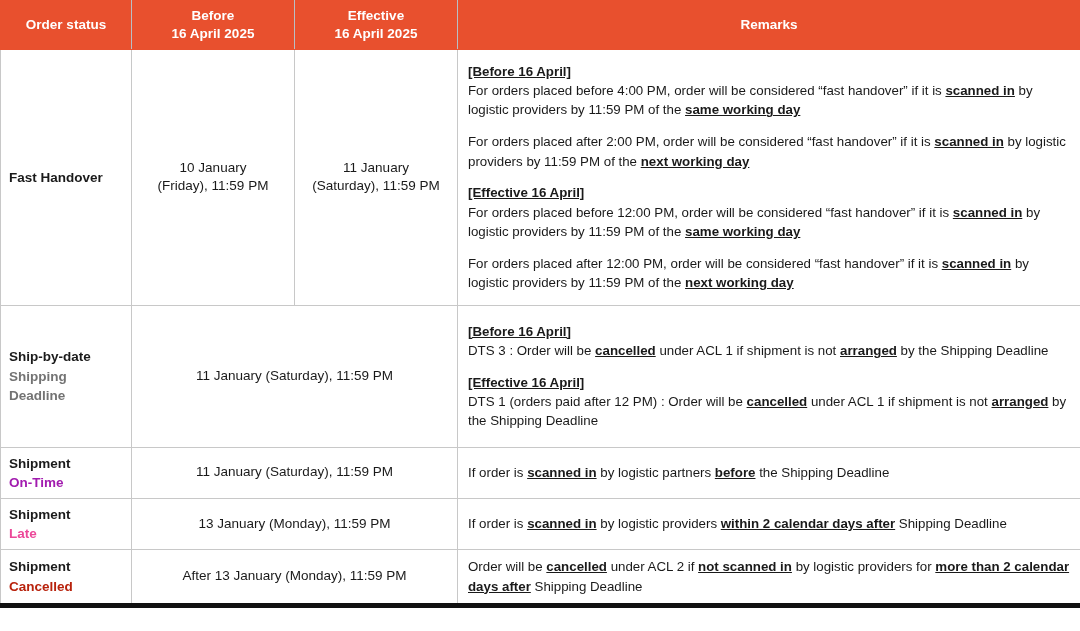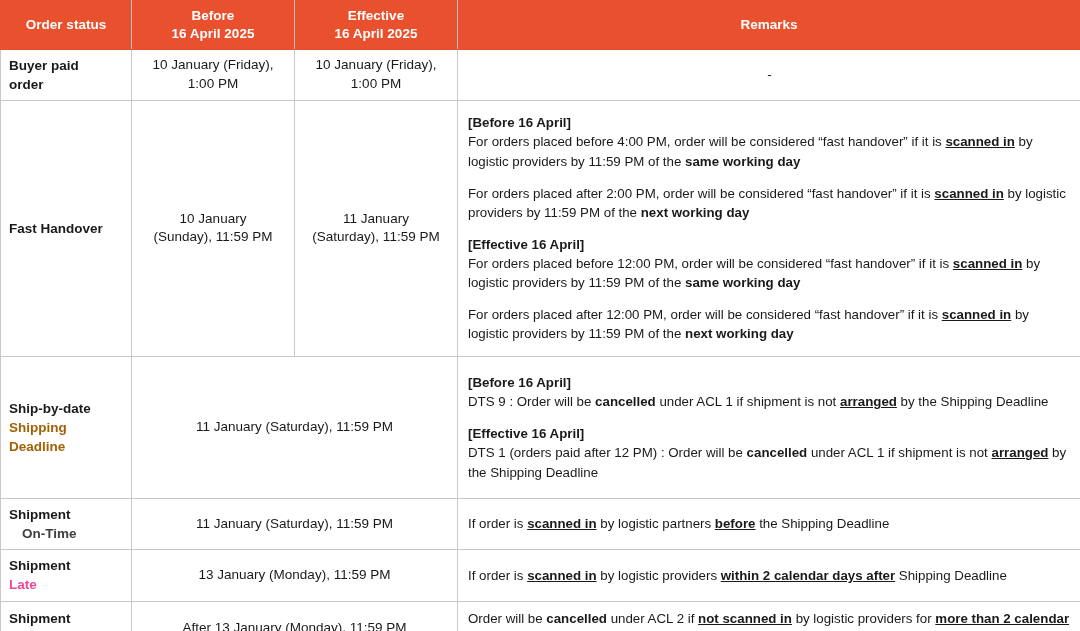--- a/index.html
+++ b/index.html
@@ -61,26 +61,26 @@
   td.remarks {
     font-size: 13.3px;
     text-align: left;
     line-height: 1.45;
     padding: 7px 9px 7px 10px;
   }
   td.remarks.center {
     text-align: center;
     font-size: 13.5px;
   }
-  .sub-blue { color: #a16207; }
-  .sub-green { color: #404040; margin-left: 13px; }
+  .sub-blue { color: #737373; }
+  .sub-green { color: #a21caf; }
   .sub-orange { color: #ec4899; }
   .sub-red { color: #B8220C; }
 
-  b { font-weight: bold; }
+  b { font-weight: bold; text-decoration: underline; }
   u { text-decoration: underline; font-weight: bold; }
   .blank-line { display: block; height: 0.95em; }
 
   
   tr.r-head { height: 47px; }
   tr.r-paid { height: 45px; }
   tr.r-fast { height: 256px; }
   tr.r-sbd  { height: 142px; }
   tr.r-ontime { height: 45px; }
   tr.r-late { height: 45px; }
@@ -105,41 +105,26 @@
       </th>
       <th>
         <span>Effective</span><br>
         <span>16 April 2025</span>
       </th>
       <th class="last-head">Remarks</th>
     </tr>
   </thead>
   <tbody>
 
-    <tr class="r-paid">
-      <td class="status">
-        <span>Buyer paid</span><br>
-        <span>order</span>
-      </td>
-      <td class="date">
-        <span>10 January (Friday),</span><br>
-        <span>1:00 PM</span>
-      </td>
-      <td class="date">
-        <span>10 January (Friday),</span><br>
-        <span>1:00 PM</span>
-      </td>
-      <td class="remarks center">-</td>
-    </tr>
 
     <tr class="r-fast">
       <td class="status">Fast Handover</td>
       <td class="date">
         <span>10 January</span><br>
-        <span>(Sunday), 11:59 PM</span>
+        <span>(Friday), 11:59 PM</span>
       </td>
       <td class="date">
         <span>11 January</span><br>
         <span>(Saturday), 11:59 PM</span>
       </td>
       <td class="remarks">
         <b>[Before 16 April]</b><br>
         <span>For orders placed before 4:00 PM, order will be considered “fast handover” if it is </span><u>scanned in</u><span> by logistic providers by 11:59 PM of the </span><b>same working day</b>
         <span class="blank-line"></span>
         <span>For orders placed after 2:00 PM, order will be considered “fast handover” if it is </span><u>scanned in</u><span> by logistic providers by 11:59 PM of the </span><b>next working day</b>
@@ -153,21 +138,21 @@
 
     <tr class="r-sbd">
       <td class="status">
         <span>Ship-by-date</span><br>
         <span class="sub-blue">Shipping</span><br>
         <span class="sub-blue">Deadline</span>
       </td>
       <td class="date" colspan="2">11 January (Saturday), 11:59 PM</td>
       <td class="remarks">
         <b>[Before 16 April]</b><br>
-        <span>DTS 9 : Order will be </span><b>cancelled</b><span> under ACL 1 if shipment is not </span><u>arranged</u><span> by the Shipping Deadline</span>
+        <span>DTS 3 : Order will be </span><b>cancelled</b><span> under ACL 1 if shipment is not </span><u>arranged</u><span> by the Shipping Deadline</span>
         <span class="blank-line"></span>
         <b>[Effective 16 April]</b><br>
         <span>DTS 1 (orders paid after 12 PM) : Order will be </span><b>cancelled</b><span> under ACL 1 if shipment is not </span><u>arranged</u><span> by the Shipping Deadline</span>
       </td>
     </tr>
 
     <tr class="r-ontime">
       <td class="status">
         <span>Shipment</span><br>
         <span class="sub-green">On-Time</span>

